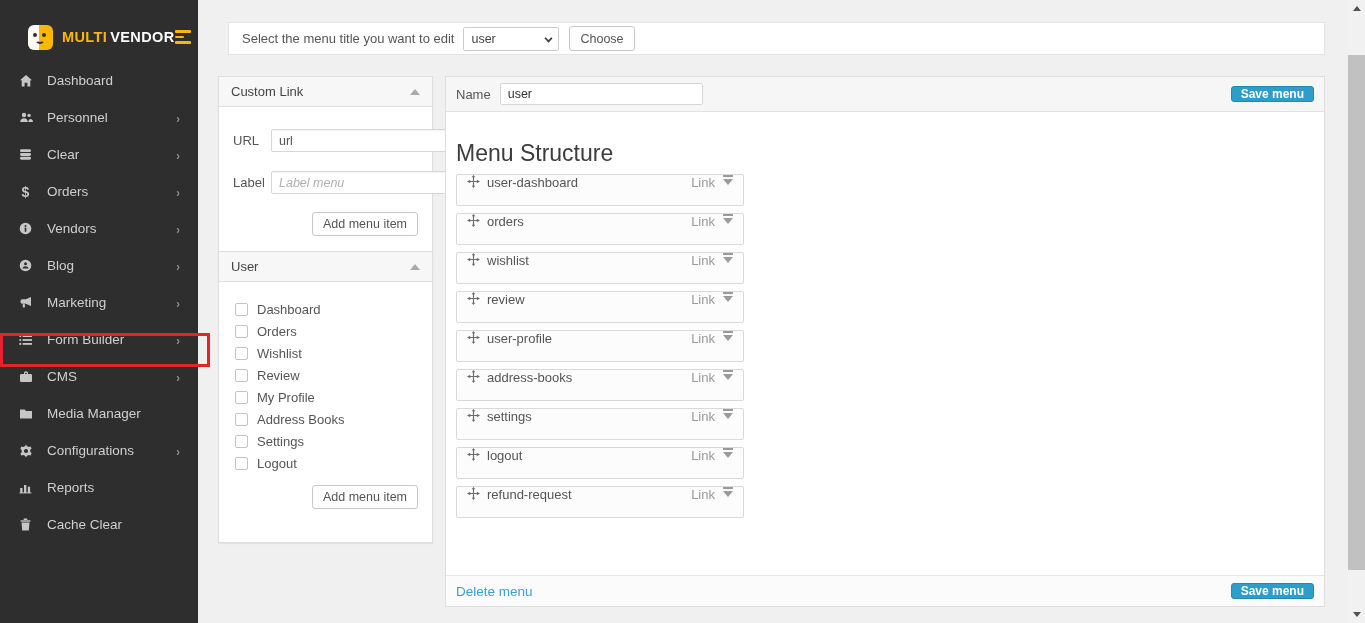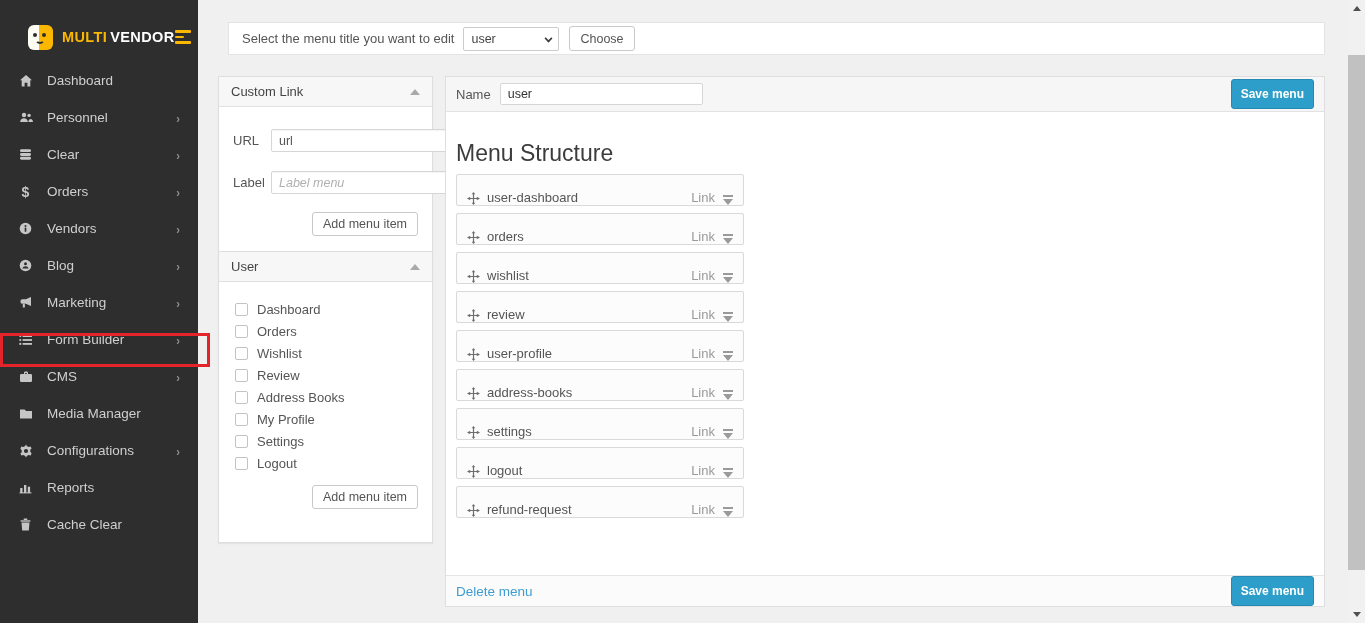--- a/index.html
+++ b/index.html
@@ -59,26 +59,26 @@
   .panel-user .panel-body { padding:16px 14px 12px 16px; display:flex; flex-direction:column; }
   .chk-row { display:flex; align-items:center; height:22px; font-size:13px; color:#555; }
   .chk-row input { appearance:none; -webkit-appearance:none; width:13px; height:13px; border:1px solid #c3c3c3; border-radius:2px; background:#fff; margin-right:9px; cursor:pointer; }
   .panel-user .add-btn { margin-top:11px; }
 
   
   .main-card { position:absolute; left:445px; top:76px; width:880px; height:531px; background:#fff; border:1px solid #dedede; z-index:2; }
   .main-head { height:35px; background:#f6f6f6; border-bottom:1px solid #e2e2e2; display:flex; align-items:center; padding:0 10px; }
   .main-head .name-label { font-size:13px; color:#555; margin-right:9px; }
   .name-input { width:203px; height:22px; border:1px solid #d6d6d6; border-radius:2px; padding:0 7px; font-family:inherit; font-size:12.5px; color:#333; }
-  .save-btn { margin-left:auto; height:30px; padding:0 9px; background:#2d9ec9; border:1px solid #2689b2; border-radius:3px; color:#fff; font-size:12px; font-weight:700; }
+  .save-btn { margin-left:auto; height:16px; padding:0 9px; background:#2d9ec9; border:1px solid #2689b2; border-radius:3px; color:#fff; font-size:12px; font-weight:700; }
   .main-body { padding:16px 10px 0; }
   .ms-title { font-size:23px; font-weight:400; color:#3c3c3c; margin:12px 0 7px; font-family:"Liberation Sans", sans-serif; }
   .ms-desc { font-size:13px; color:#454545; margin-bottom:21px; }
   .ms-list { width:288px; }
-  .ms-item { height:32px; border:1px solid #d9d9d9; background:#fcfcfc; border-radius:2px; margin-bottom:7px; display:flex; align-items:flex-end; padding:0 10px; cursor:move; }
+  .ms-item { height:32px; border:1px solid #d9d9d9; background:#fcfcfc; border-radius:2px; margin-bottom:7px; display:flex; align-items:flex-start; padding:0 10px; cursor:move; }
   .ms-item .mv { display:flex; margin-right:7px; }
   .ms-item .nm { font-size:13px; color:#555; }
   .ms-item .lk { margin-left:auto; font-size:13px; color:#9a9a9a; }
   .caret-wrap { margin-left:8px; display:flex; flex-direction:column; align-items:center; cursor:pointer; }
   .caret-bar { width:10px; height:2px; background:#9a9a9a; margin-bottom:2px; }
   .caret-tri { width:0; height:0; border-left:5px solid transparent; border-right:5px solid transparent; border-top:6px solid #9a9a9a; }
   .main-foot { position:absolute; left:0; bottom:0; width:100%; height:31px; background:#fbfbfb; border-top:1px solid #e5e5e5; display:flex; align-items:center; padding:0 10px;gap:44px; }
   .del-link { font-size:13.5px; color:#3d9dd1; text-decoration:none; cursor:pointer; }
 </style>
 </head>
@@ -282,25 +282,25 @@
     <label class="chk-row">
         <input type="checkbox" style="">
         <span>Wishlist</span>
       </label>
     <label class="chk-row">
         <input type="checkbox" style="">
         <span>Review</span>
       </label>
     <label class="chk-row">
         <input type="checkbox" style="">
+        <span>My Profile</span>
+      </label>
+    <label class="chk-row">
+        <input type="checkbox" style="">
         <span>Address Books</span>
-      </label>
-    <label class="chk-row">
-        <input type="checkbox" style="">
-        <span>My Profile</span>
       </label>
     <label class="chk-row">
         <input type="checkbox" style="">
         <span>Settings</span>
       </label>
     <label class="chk-row">
         <input type="checkbox" style="">
         <span>Logout</span>
       </label>
     <button class="btn add-btn">Add menu item</button>

